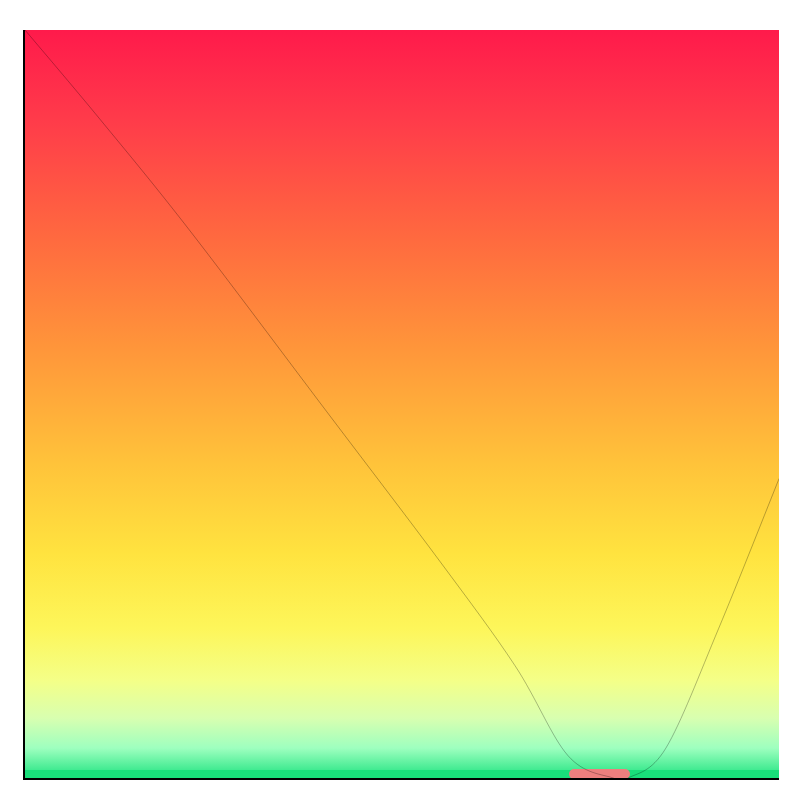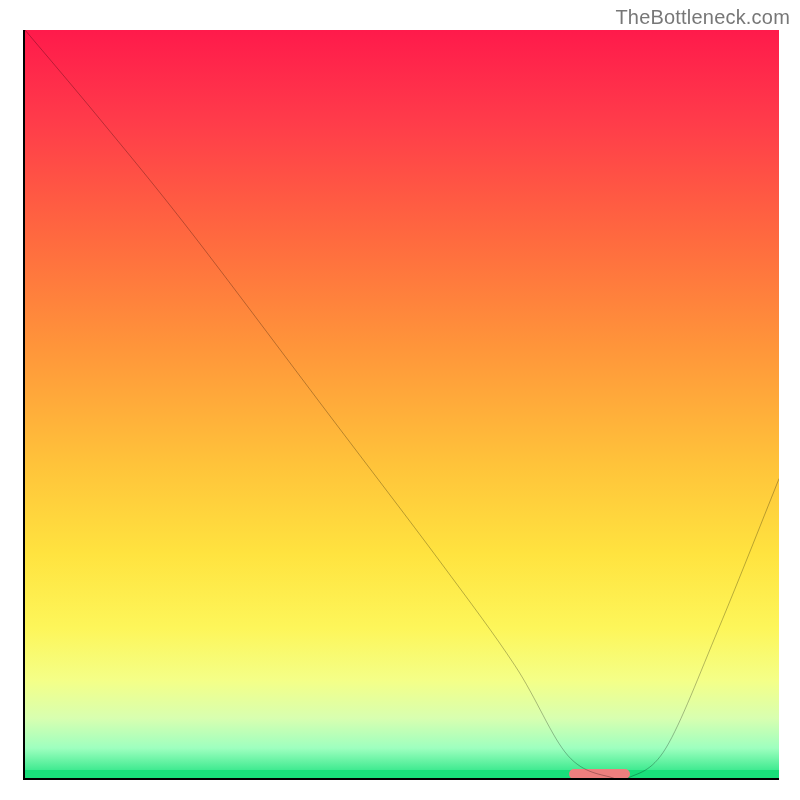--- a/index.html
+++ b/index.html
@@ -74,21 +74,20 @@
     height: 10px;
     border-radius: 5px;
     background: #ee7f7e;
     bottom: -1px;
   }
 </style>
 </head>
 <body>
 <div class="wrap">
 
-  <div class="watermark">TheBottleneck.com</div>
 
   <div class="plot-area">
     <div class="gradient"></div>
     <div class="green-band"></div>
     <div class="marker" id="marker" style="left: 544.32px; width: 60.48px;"></div>
     <svg class="curve" id="curve-svg" viewBox="0 0 100 100" preserveAspectRatio="none">
       <path id="curve-path" fill="none" stroke="#000" stroke-width="0.28" vector-effect="non-scaling-stroke" stroke-linecap="round" stroke-linejoin="round" d="M 0 0 C 1.6666666666666667 2, 6.333333333333334 7.5, 10 12 C 13.666666666666666 16.5, 17 20.5, 22 27 C 27 33.5, 34.5 43.666666666666664, 40 51 C 45.5 58.333333333333336, 50.833333333333336 65.33333333333333, 55 71 C 59.166666666666664 76.66666666666667, 62.166666666666664 80.66666666666667, 65 85 C 67.83333333333333 89.33333333333333, 69.83333333333333 94.5, 72 97 C 74.16666666666667 99.5, 76.66666666666667 99.5, 78 100 C 79.33333333333333 100.5, 78.83333333333333 100.66666666666667, 80 100 C 81.16666666666667 99.33333333333333, 83 99.33333333333333, 85 96 C 87 92.66666666666667, 89.5 86, 92 80 C 94.5 74, 98.66666666666667 63.333333333333336, 100 60"></path>
     </svg>
   </div>
 

